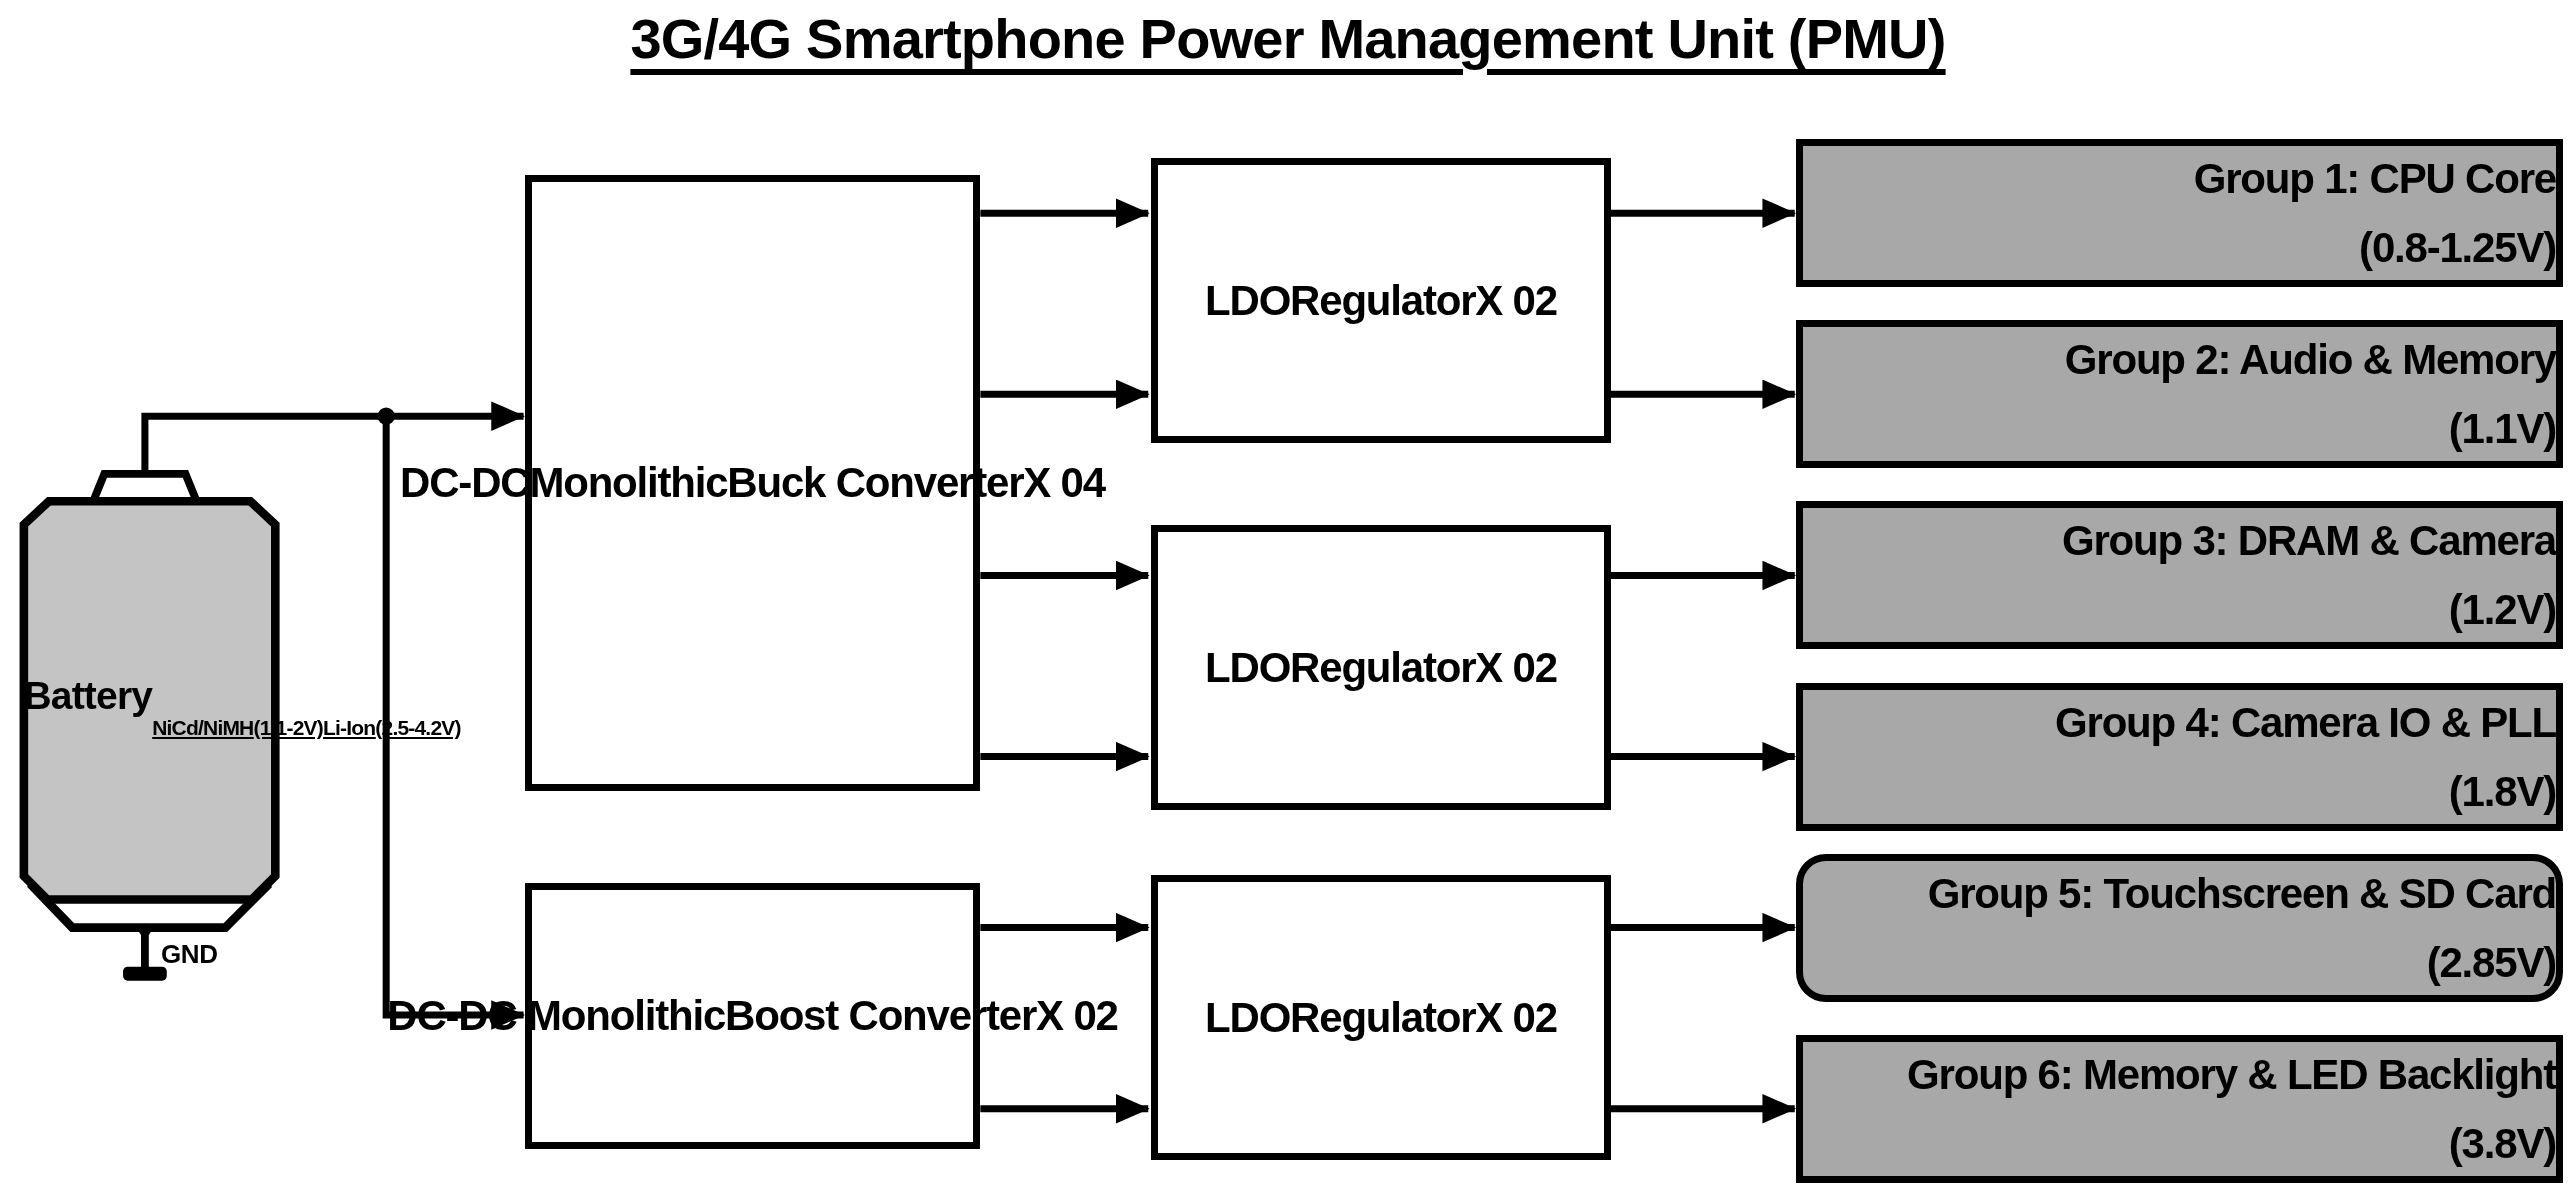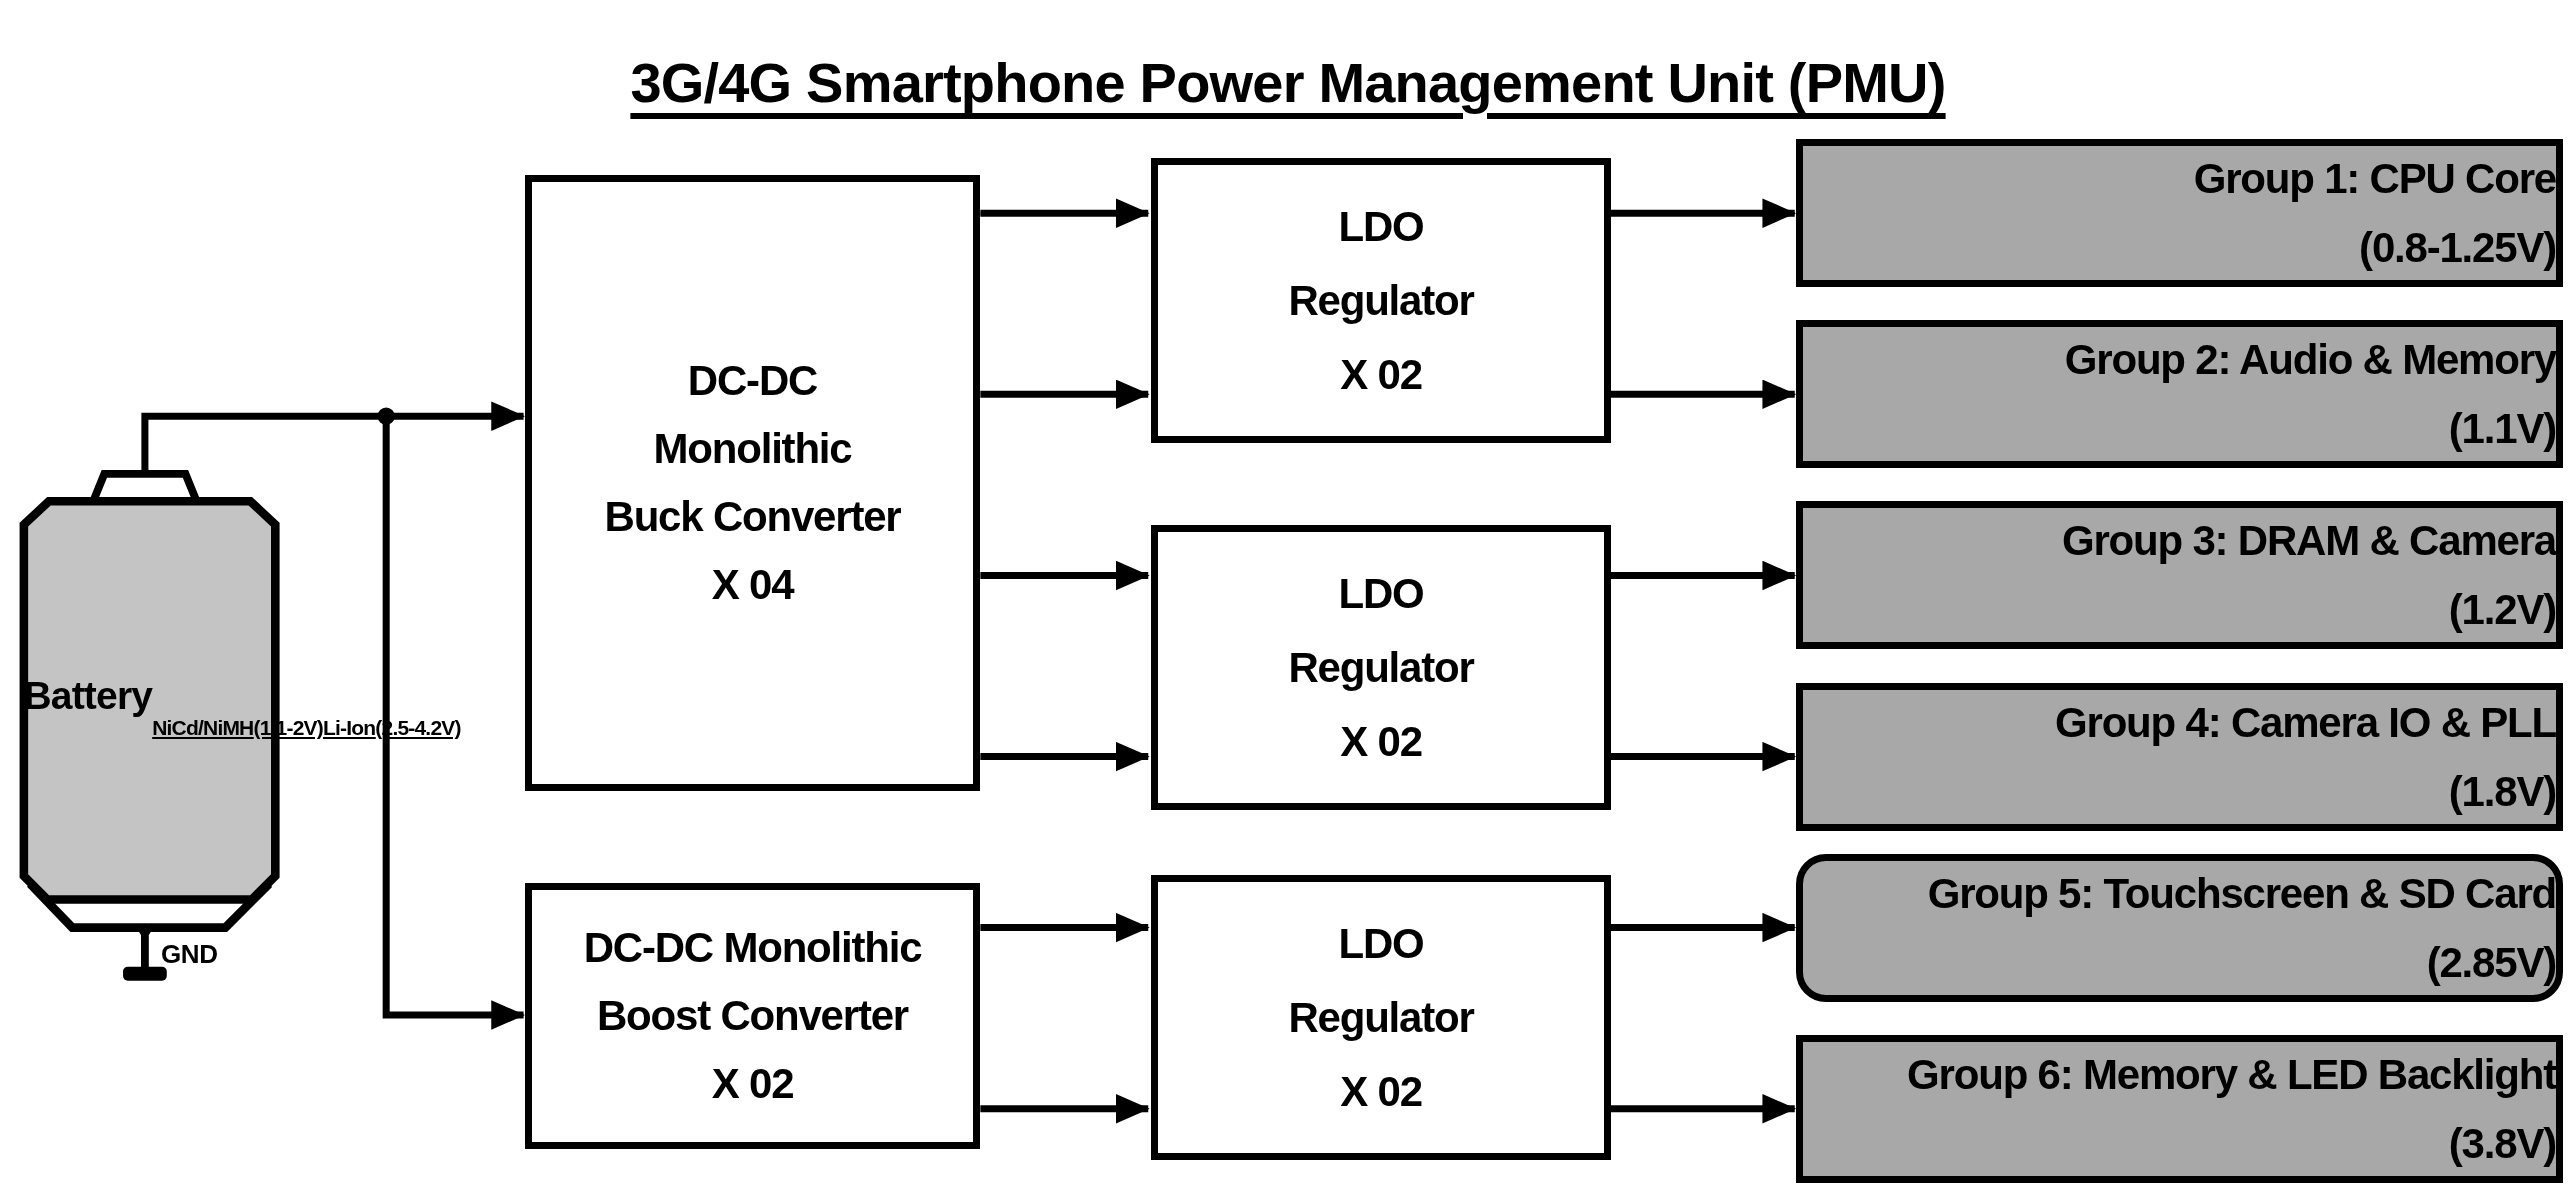--- a/index.html
+++ b/index.html
@@ -15,26 +15,25 @@
   svg.wire-layer { position: absolute; left: 0; top: 0; }
 
   .diagram-title {
     position: absolute; top: 6.2px; left: 0; width: 100%;
     text-align: center;
     font-size: 56px; letter-spacing: -0.8px;
     text-decoration: underline;
     text-decoration-thickness: 6.2px;
     text-underline-offset: 11px;
     white-space: nowrap;
-    margin-top: 44px;
   }
 
   .block {
     position: absolute;
-    display: flex; flex-direction: column;
+    display: flex; flex-direction: row;
     align-items: center; justify-content: center;
     text-align: center;
     border: 7.8px solid #000;
     background: #ffffff;
   }
   .block .line { font-size: 42px; line-height: 68px; letter-spacing: -1.2px; white-space: nowrap; }
 
   .buck  { left: 525px;  top: 175px;  width: 455px; height: 616px; }
   .boost { left: 525px;  top: 883px; width: 455px; height: 266px; }
 

